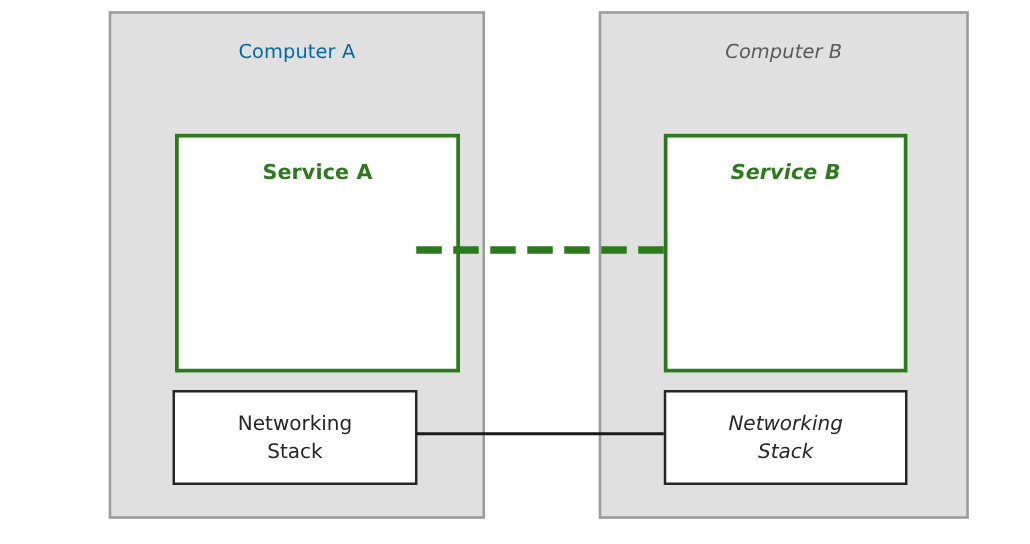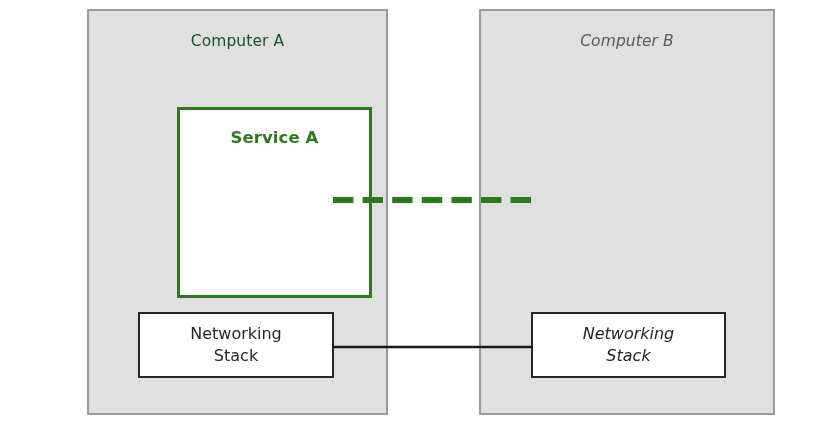--- a/index.html
+++ b/index.html
@@ -47,42 +47,42 @@
 
   
   .service-box {
     position: absolute;
     top: 96px;
     height: 191px;
     background: #ffffff;
     border: 3px solid #2d7a1e;
     box-sizing: border-box;
   }
-  #panel-a .service-box { left: 51px; width: 195px; margin-left: 37px; }
+  #panel-a .service-box { left: 51px; width: 228px; }
   #panel-b .service-box { left: 50px; width: 195px; }
 
   .service-title {
     position: absolute;
     top: 17px;
     left: 0;
     right: 0;
     text-align: center;
     font-size: 16.5px;
     line-height: 21px;
     color: #2d7a1e;
     font-weight: bold;
     letter-spacing: 0.1px;
     white-space: nowrap;
   }
 
   
   .netstack-box {
     position: absolute;
     top: 301px;
-    height: 66px;
+    height: 76px;
     background: #ffffff;
     border: 2px solid #a16207;
     box-sizing: border-box;
     display: flex;
     align-items: center;
     justify-content: center;
   }
   #panel-a .netstack-box { left: 49px; width: 196px; }
   #panel-b .netstack-box { left: 50px; width: 195px; }
 
@@ -104,35 +104,38 @@
     height: 435px;
     pointer-events: none;
   }
 </style>
 </head>
 <body>
 
 <div id="canvas" style="background: rgb(255, 255, 255);">
 
   <div id="panel-a" class="computer-panel" style="background: rgb(224, 224, 224); border-color: rgb(155, 155, 155);">
-    <div class="computer-title" style="color: #14532d; text-align: center;">Computer A</div>
+    <div class="computer-title" style="color: #0369a1; text-align: center;">Computer A</div>
 
     <div class="service-box" style="border-color: rgb(45, 122, 30); background: rgb(255, 255, 255);">
       <div class="service-title" style="color: rgb(45, 122, 30);">Service A</div>
     </div>
 
     <div class="netstack-box" style="border-color: rgb(38, 38, 38); background: rgb(255, 255, 255);">
       <div class="netstack-label" style="color: rgb(38, 38, 38);">Networking
 Stack</div>
     </div>
   </div>
 
   <div id="panel-b" class="computer-panel" style="background: rgb(224, 224, 224); border-color: rgb(155, 155, 155); font-style: italic;">
     <div class="computer-title" style="color: rgb(90, 90, 90);">Computer B</div>
 
+    <div class="service-box" style="border-color: rgb(45, 122, 30); background: rgb(255, 255, 255);">
+      <div class="service-title" style="color: rgb(45, 122, 30);">Service B</div>
+    </div>
 
     <div class="netstack-box" style="border-color: rgb(38, 38, 38); background: rgb(255, 255, 255);">
       <div class="netstack-label" style="color: rgb(38, 38, 38);">Networking
 Stack</div>
     </div>
   </div>
 
   <svg class="connector-svg" viewBox="0 0 824 435">
     <line id="edge-service-link" x1="333" y1="200" x2="531" y2="200" stroke="#2d7a1e" stroke-width="6" stroke-dasharray="20.41 9.19" stroke-linecap="butt"></line>
     <line id="edge-netstack-link" x1="333" y1="347" x2="531" y2="347" stroke="#1a1a1a" stroke-width="2.5" stroke-linecap="butt"></line>

